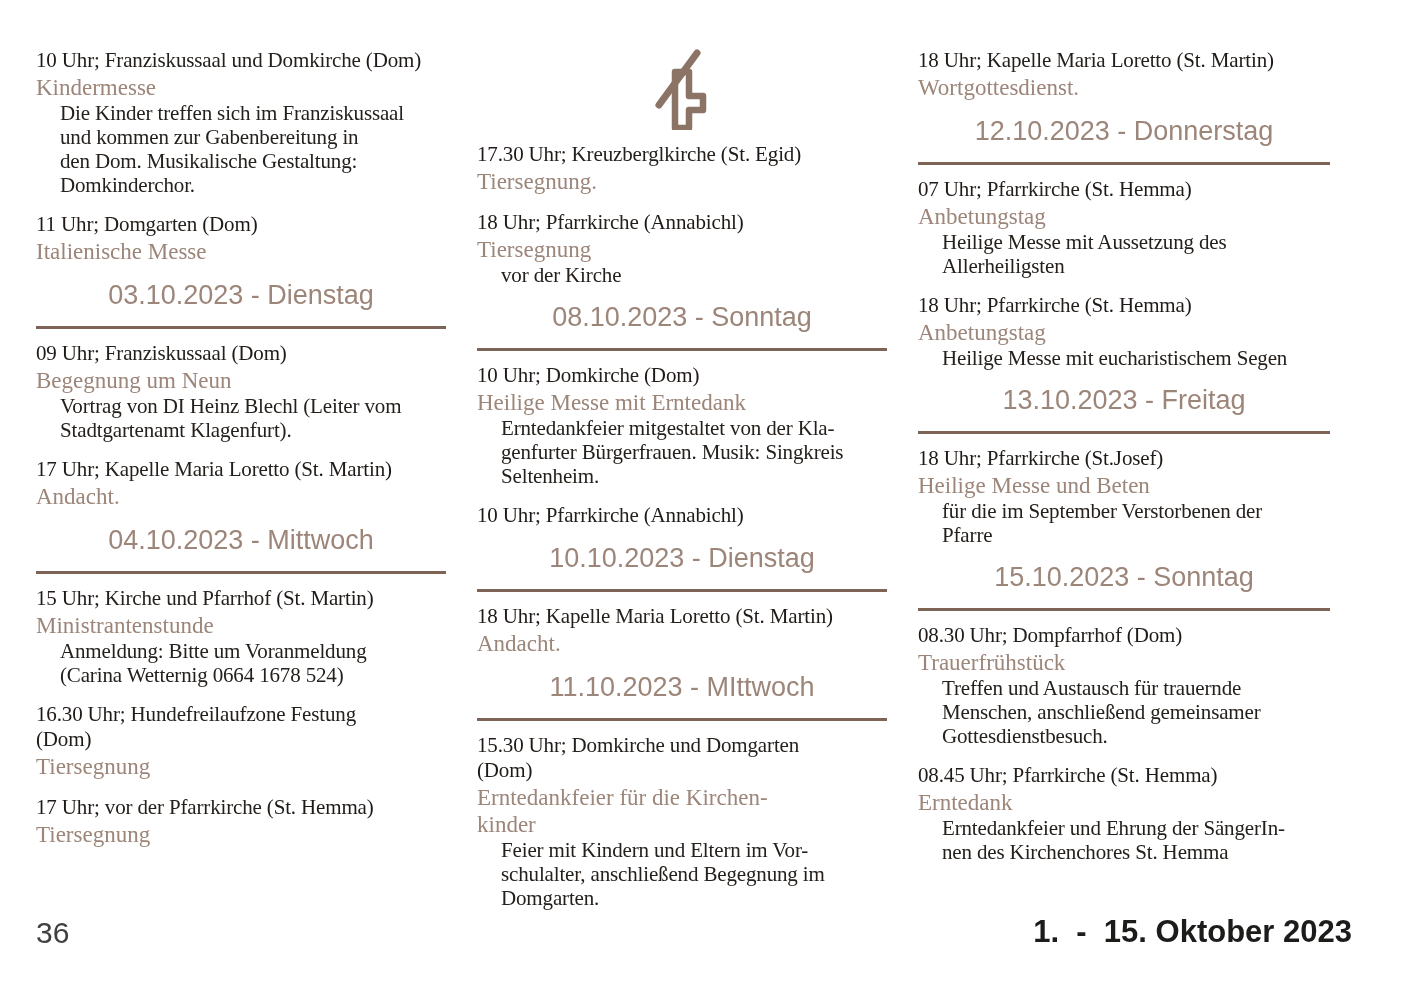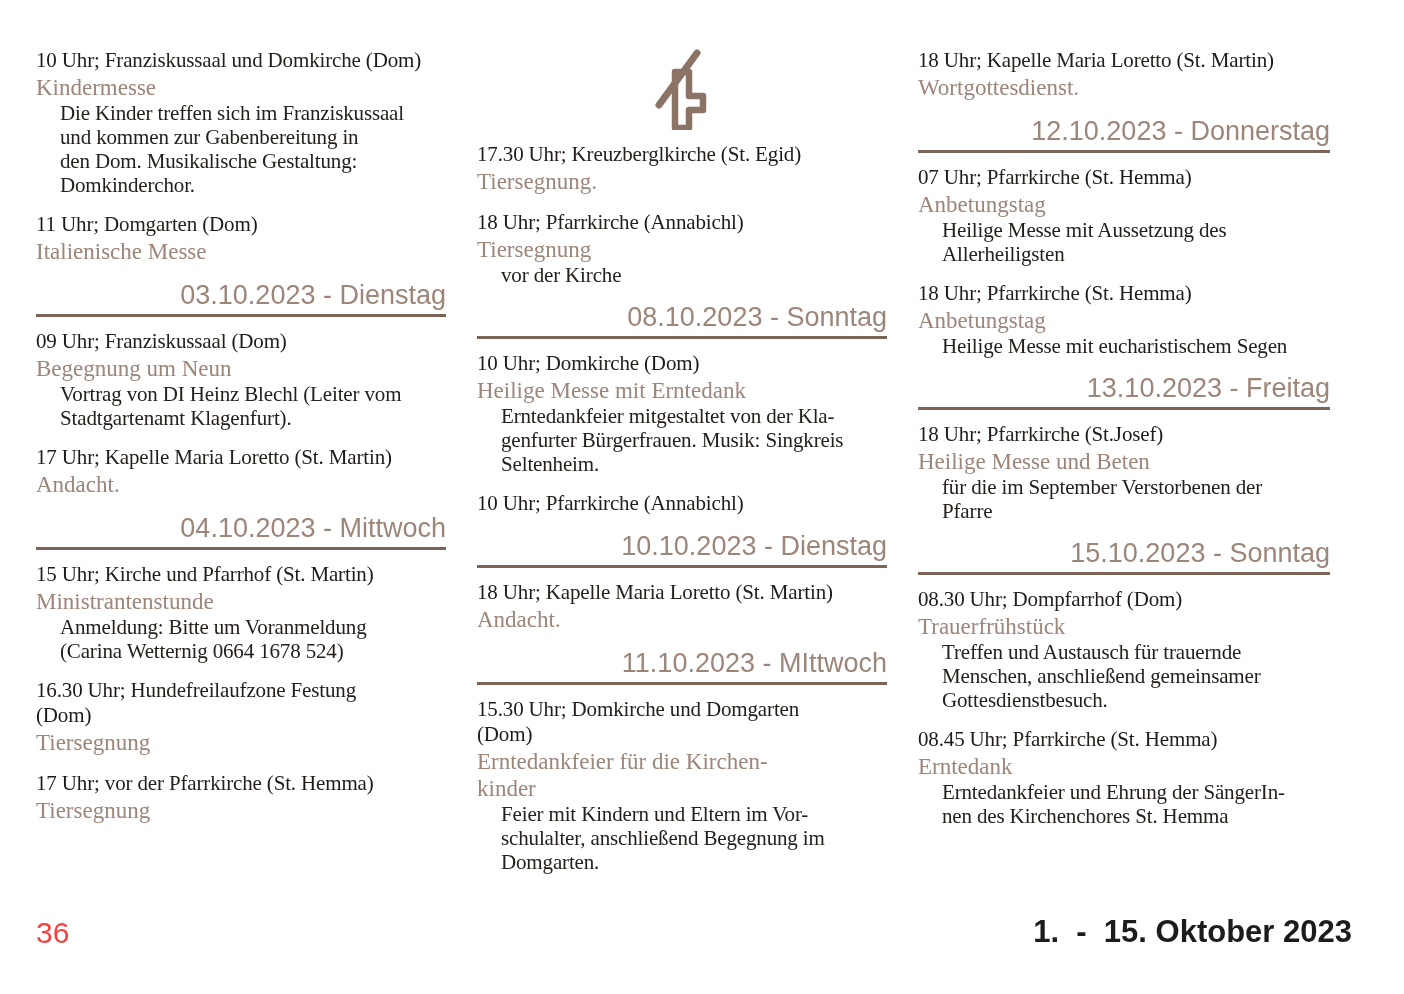--- a/index.html
+++ b/index.html
@@ -41,38 +41,38 @@
     letter-spacing: -0.15px;
     white-space: pre;
     color: #25201c;
     margin-left: 24px;
   }
   .date-header {
     font-family: "Liberation Sans", sans-serif;
     font-size: 27px;
     line-height: 30px;
     color: #9c8579;
-    text-align: right;
+    text-align: center;
     border-bottom: 3px solid #7d6457;
-    padding-bottom: 4px;
+    padding-bottom: 16px;
     margin: 14px 0 12px 0;
   }
   .icon-wrap {
     height: 84px;
     display: flex;
     justify-content: center;
     align-items: flex-start;
     margin-bottom: 10px;
   }
   .page-number {
     position: absolute;
     left: 36px; top: 916px;
     font-family: "Liberation Sans", sans-serif;
     font-size: 30px;
-    color: #ef4444;
+    color: #404040;
   }
   .footer-title {
     position: absolute;
     right: 52px; top: 914px;
     font-family: "Liberation Sans", sans-serif;
     font-size: 31px;
     font-weight: bold;
     color: #1c1c1a;
     white-space: pre;
   }

